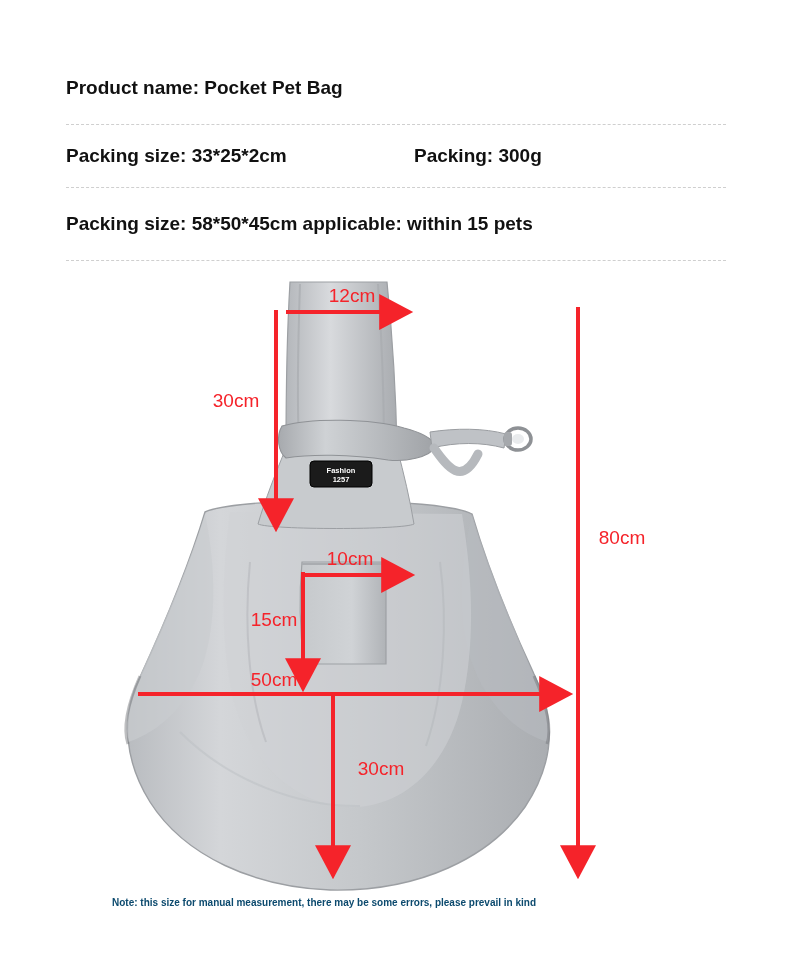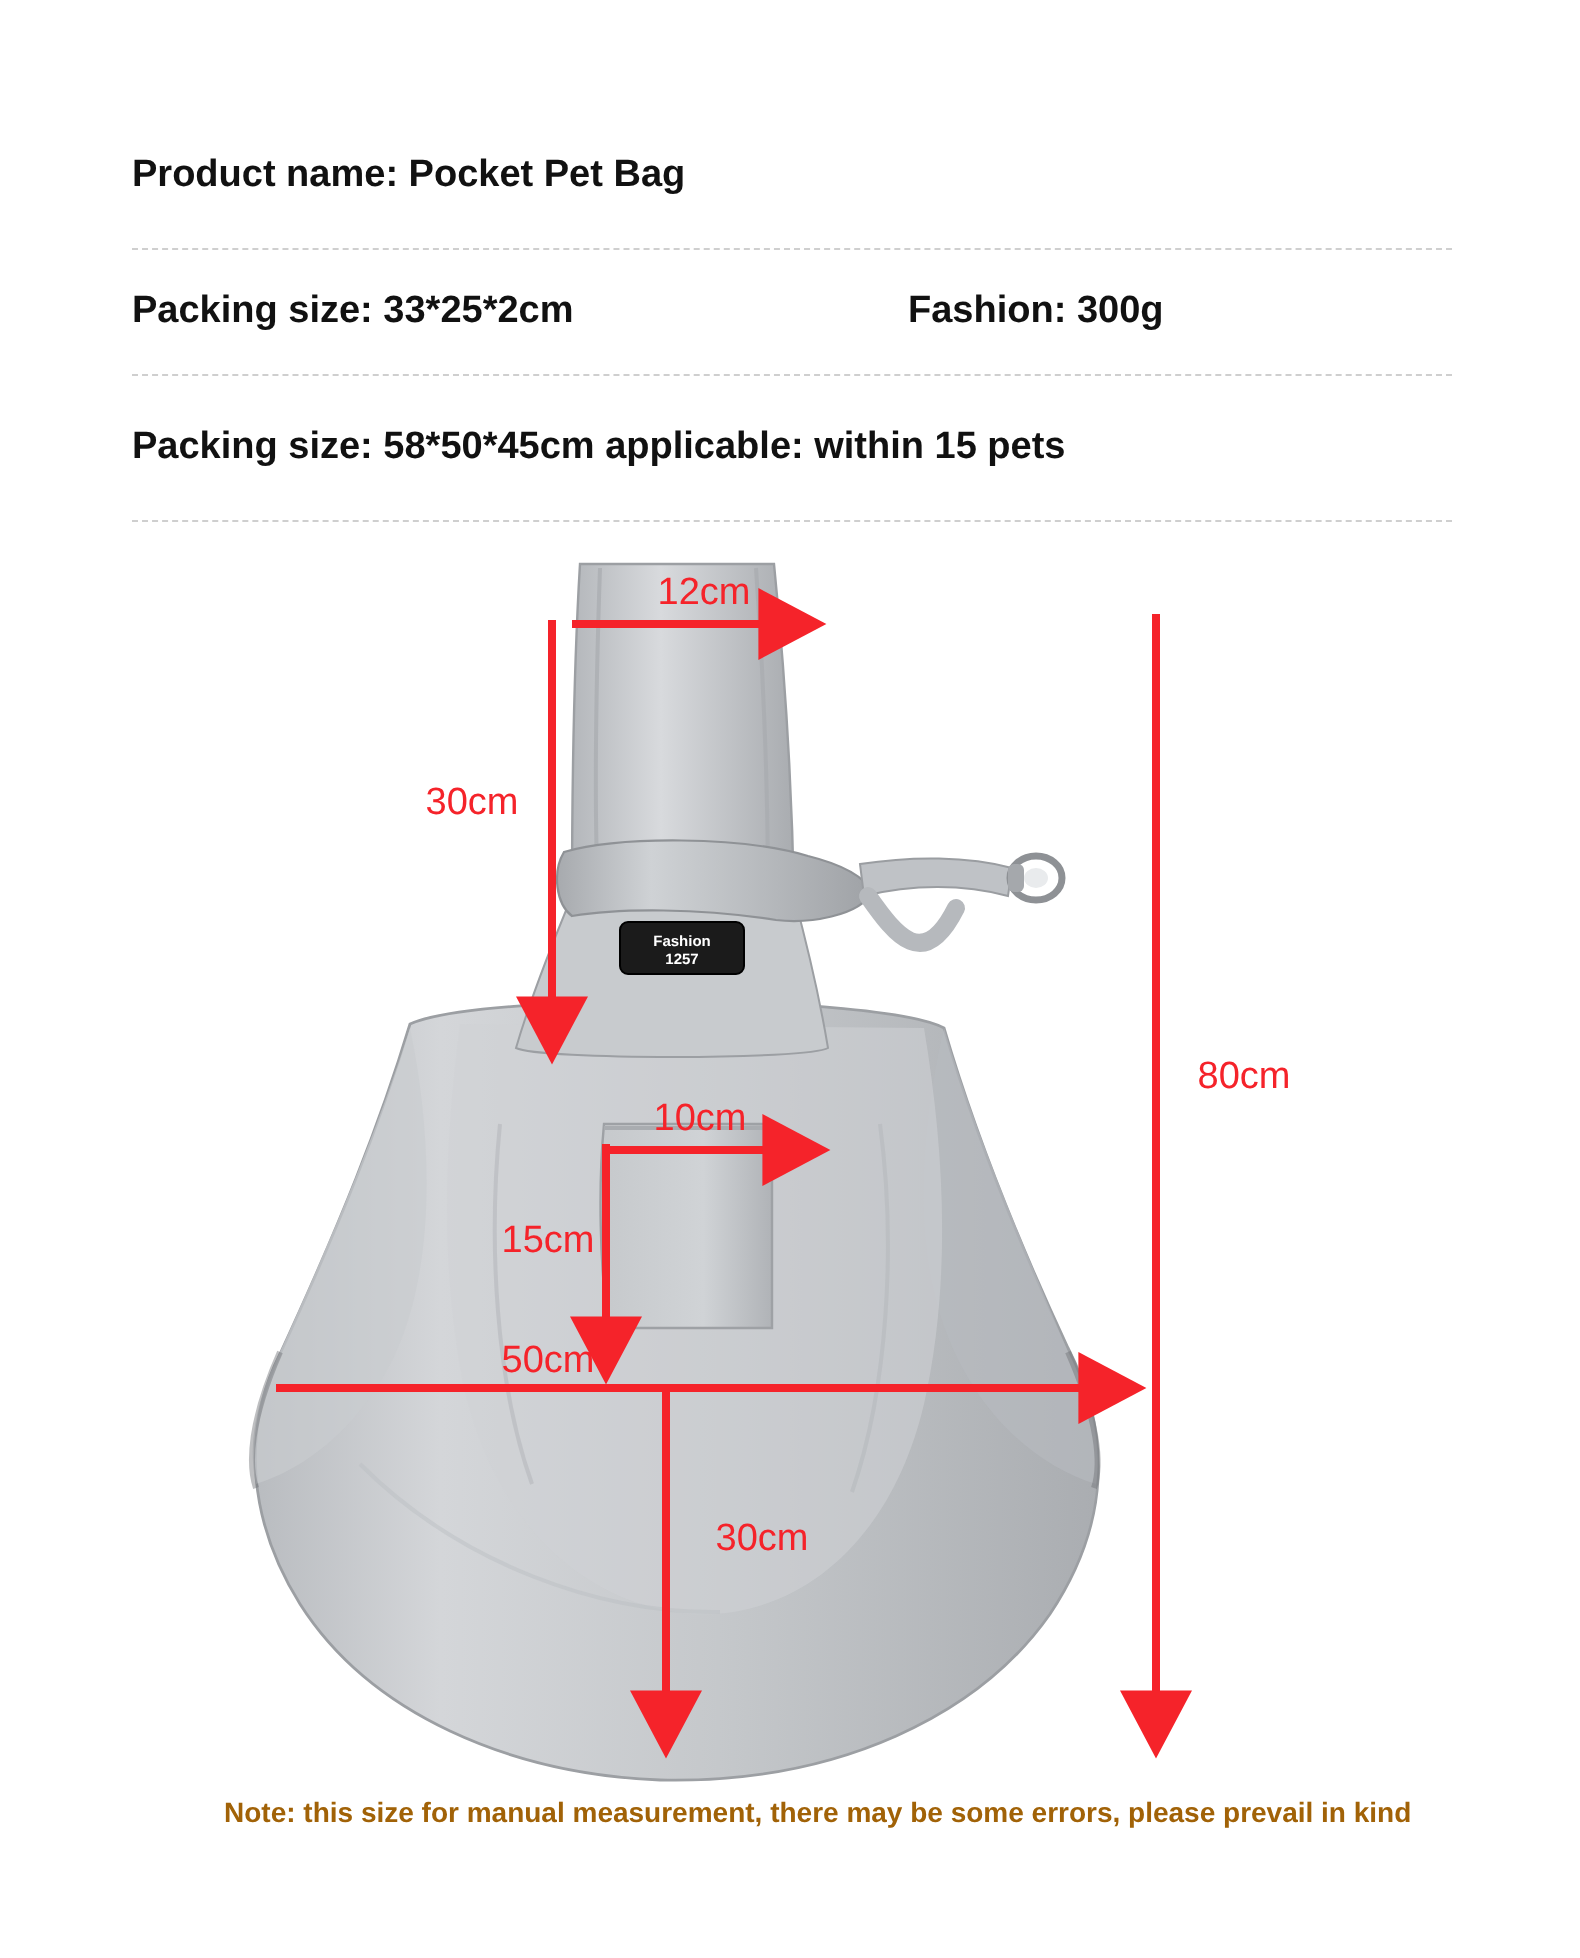--- a/index.html
+++ b/index.html
@@ -27,21 +27,20 @@
     position: absolute;
     left: 66px;
     top: 52px;
     width: 660px;
   }
   .spec-row {
     display: flex;
     align-items: center;
     border-bottom: 1px dashed #cfcfcf;
     min-height: 52px;
-    gap: 40px;
   }
   .spec-row:last-child { border-bottom: 1px dashed #cfcfcf; }
 
   .spec-cell {
     font-size: 19px;
     font-weight: bold;
     line-height: 1.25;
     color: #111111;
   }
   .cell-a { width: 348px; }
@@ -63,40 +62,40 @@
   .figure svg {
     display: block;
   }
 
   
   .note {
     position: absolute;
     left: 112px;
     top: 896px;
     width: 600px;
-    font-size: 14px;
+    font-size: 10px;
     font-weight: bold;
     line-height: 1.45;
-    color: #a16207;
+    color: #0c4a6e;
   }
 </style>
 </head>
 <body>
 
 <div class="page">
 
   <div class="spec-table">
 
     <div class="spec-row row1">
       <div class="spec-cell cell-a">Product name: Pocket Pet Bag</div>
     </div>
 
     <div class="spec-row row2">
       <div class="spec-cell cell-a">Packing size: 33*25*2cm</div>
-      <div class="spec-cell cell-b">Fashion: 300g</div>
+      <div class="spec-cell cell-b">Packing: 300g</div>
     </div>
 
     <div class="spec-row row3">
       <div class="spec-cell cell-full">Packing size: 58*50*45cm applicable: within 15 pets</div>
     </div>
 
   </div>
 
   <div class="figure">
     <svg width="790" height="630" viewBox="0 0 790 630" xmlns="http://www.w3.org/2000/svg">

